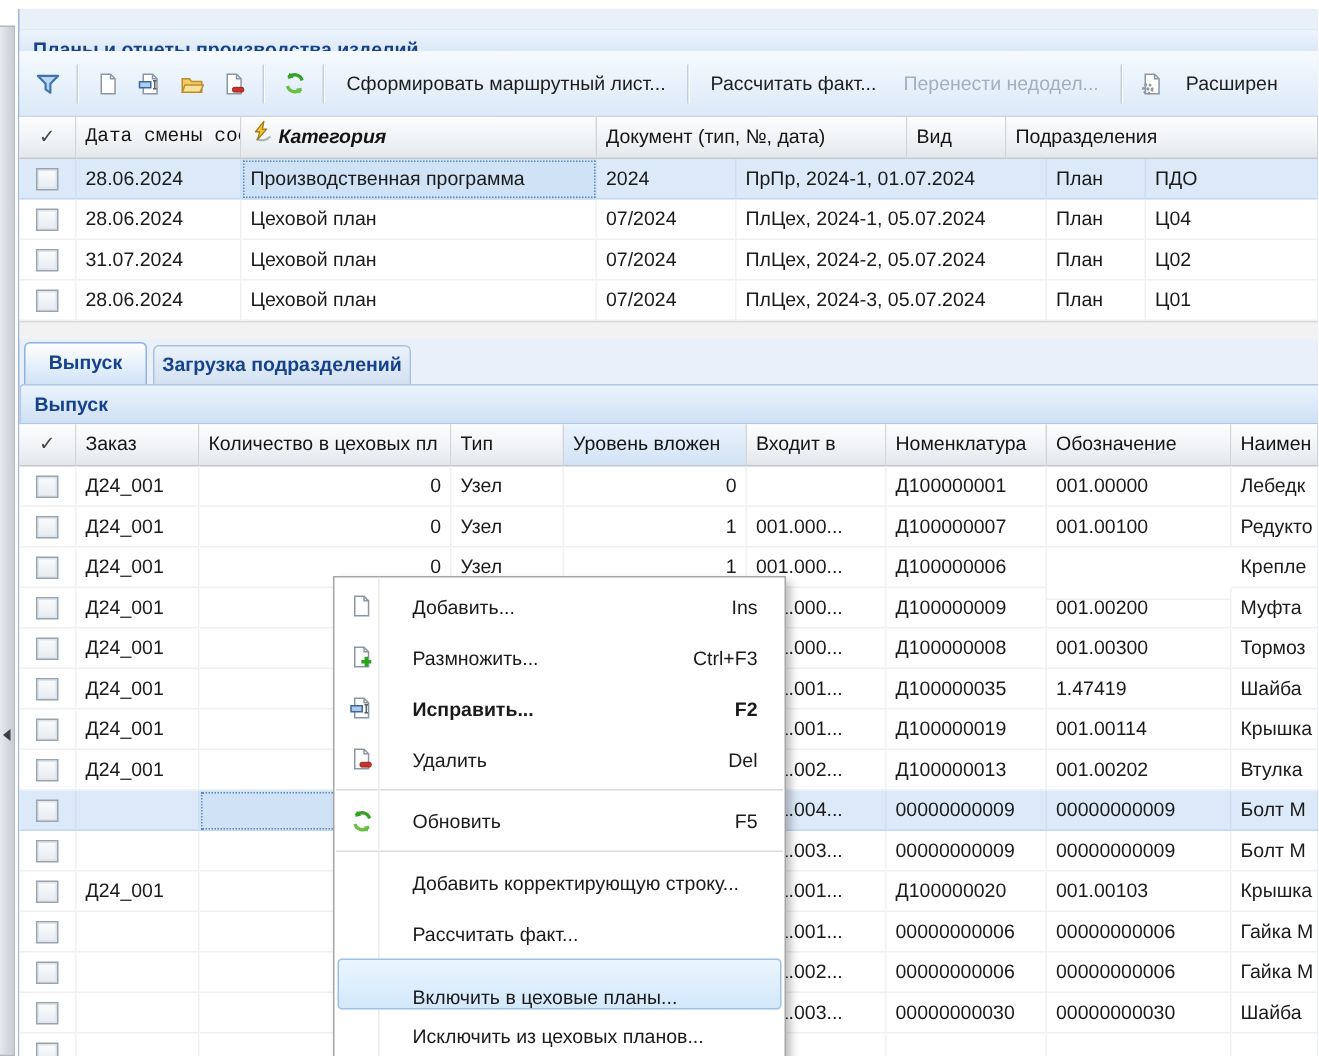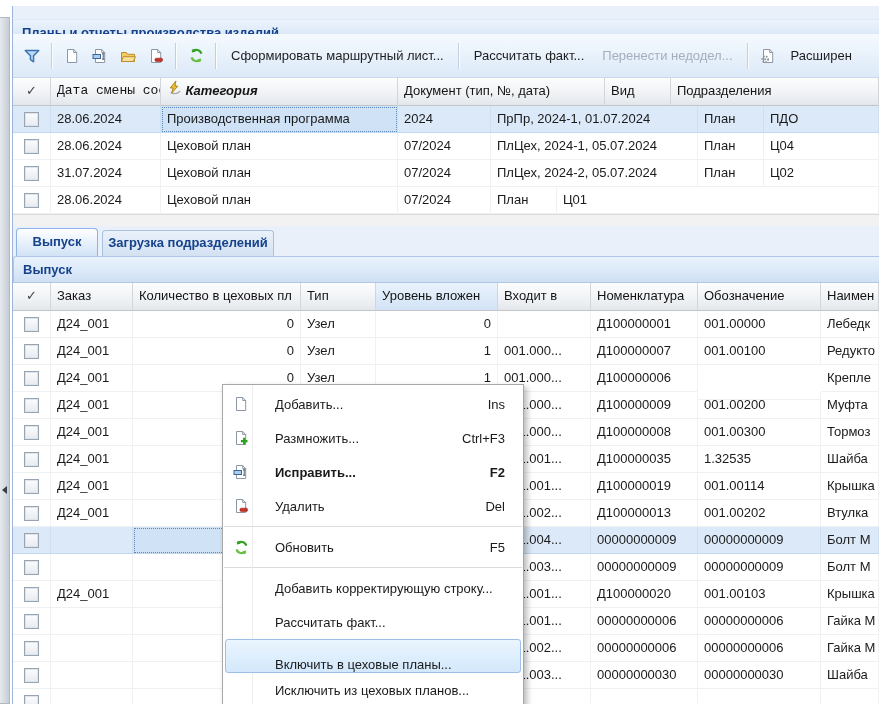--- a/index.html
+++ b/index.html
@@ -206,20 +206,21 @@
           <div class="cell" style="width: 66px;">План</div>
           <div class="cell grow" style="width: 116px;">Ц02</div>
         </div>
         <div class="row">
           <div class="cell" style="width: 38px;">
             <div class="cb"></div>
           </div>
           <div class="cell" style="width: 110px;">28.06.2024</div>
           <div class="cell" style="width: 237px;">Цеховой план</div>
           <div class="cell" style="width: 93px;">07/2024</div>
+          <div class="cell" style="width: 207px;">ПлЦех, 2024-3, 05.07.2024</div>
           <div class="cell" style="width: 66px;">План</div>
           <div class="cell grow" style="width: 116px;">Ц01</div>
         </div>
       </div>
     <div class="hscroll" style="top:208px;"></div>
     <div class="tabbar" id="tabbar" style="top:220px;">
         <div class="tab active">Выпуск</div>
         <div class="tab inactive">Загрузка подразделений</div>
       </div>
     <div class="section-header" style="top:250px;">
@@ -305,21 +306,21 @@
         <div class="row">
           <div class="cell" style="width: 38px;">
             <div class="cb"></div>
           </div>
           <div class="cell" style="width: 82px;">Д24_001</div>
           <div class="cell right" style="width: 168px;"></div>
           <div class="cell" style="width: 75px;"></div>
           <div class="cell right" style="width: 122px;"></div>
           <div class="cell" style="width: 93px;">001.001...</div>
           <div class="cell" style="width: 107px;">Д100000035</div>
-          <div class="cell" style="width: 123px;">1.32535</div>
+          <div class="cell" style="width: 123px;">1.47419</div>
           <div class="cell grow" style="width: 59px;">Шайба</div>
         </div>
         <div class="row">
           <div class="cell" style="width: 38px;">
             <div class="cb"></div>
           </div>
           <div class="cell" style="width: 82px;">Д24_001</div>
           <div class="cell right" style="width: 168px;"></div>
           <div class="cell" style="width: 75px;"></div>
           <div class="cell right" style="width: 122px;"></div>

